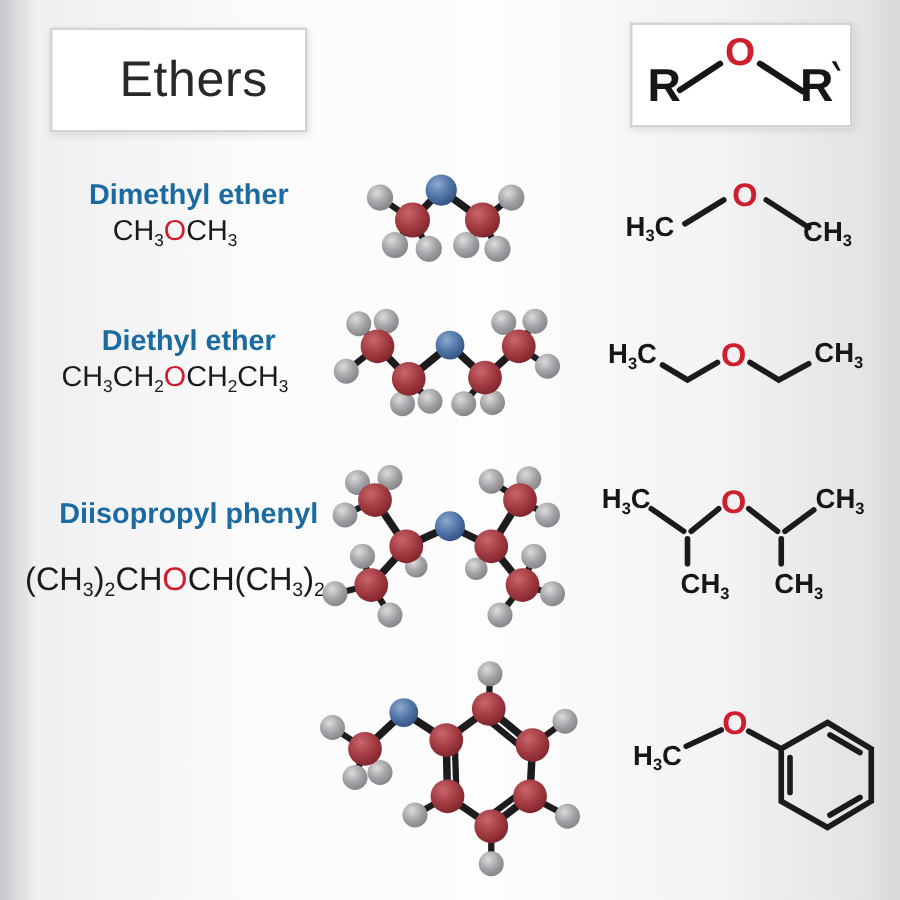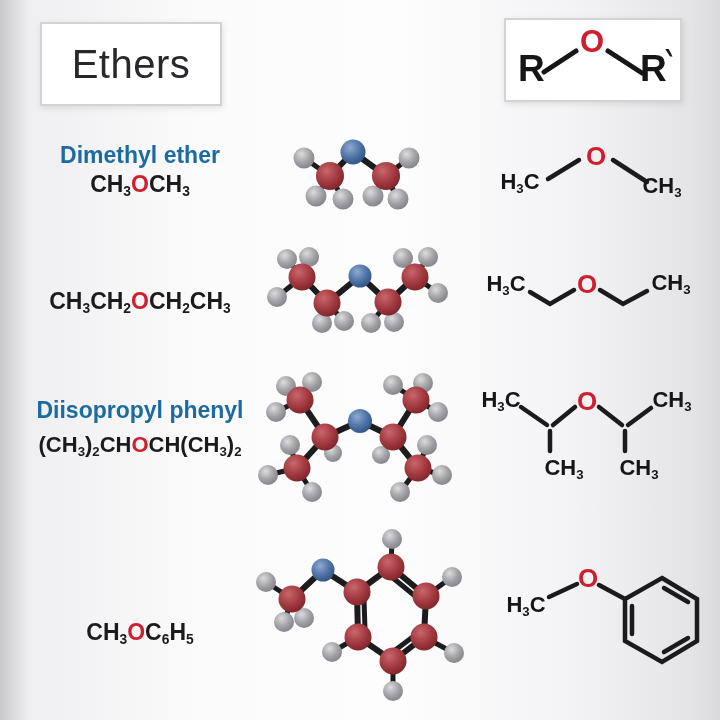--- a/index.html
+++ b/index.html
@@ -3,29 +3,29 @@
 <meta charset="utf-8">
 <style>
   html,body{margin:0;padding:0;}
   #canvas{
     position:relative;width:720px;height:720px;overflow:hidden;
     background:linear-gradient(90deg,#c9c9cd 0%,#efeff1 4%,#fbfbfc 28%,#fdfdfe 55%,#f3f3f5 80%,#e4e4e7 96%,#d9d9dc 100%);
     font-family:"Liberation Sans",sans-serif;
   }
   .box{position:absolute;background:#ffffff;border:2px solid #d3d3d6;box-shadow:1px 2px 6px rgba(40,40,50,.12);}
   #title-box{left:40px;top:22px;width:178px;height:80px;display:flex;align-items:center;justify-content:center;
-    font-size:40px;color:#28282c;font-weight:500;letter-spacing:.5px;}
+    font-size:40px;color:#28282c;font-weight:500;letter-spacing:.5px;padding-left:24px;}
   #general-box{left:504px;top:18px;width:174px;height:80px;}
   .gf-label{position:absolute;font-weight:700;color:#161618;line-height:1;}
   #gf-r{left:12px;top:30px;font-size:37px;}
   #gf-o{left:74px;top:6px;font-size:31px;color:#cf1f2f;}
   #gf-rp{left:134px;top:30px;font-size:37px;}
   #gf-rp .prime{font-size:26px;position:relative;top:-13px;left:0px;}
-  .row-name{position:absolute;left:0;width:280px;text-align:center;font-size:23px;font-weight:600;color:#1c6ba0;}
-  .row-formula{position:absolute;left:0;width:280px;text-align:center;font-size:23px;font-weight:700;color:#1b1b1d;white-space:nowrap;}
+  .row-name{position:absolute;left:11px;width:280px;text-align:center;font-size:23px;font-weight:600;color:#1c6ba0;}
+  .row-formula{position:absolute;left:0;width:280px;text-align:center;font-size:23px;font-weight:400;color:#1b1b1d;white-space:nowrap;}
   .row-formula sub,.lbl sub{font-size:60%;vertical-align:-0.32em;font-weight:inherit;}
   .red{color:#cf1f2f;}
   .model,.sk{position:absolute;}
   .b{stroke:#1c1c1e;stroke-width:6;stroke-linecap:round;}
   .bh{stroke:#1c1c1e;stroke-width:5;stroke-linecap:round;}
   .skl{stroke:#1b1b1d;stroke-width:4.5;stroke-linecap:round;fill:none;}
   .lbl{position:absolute;transform:translate(-50%,-50%);font-size:22px;font-weight:700;color:#161618;white-space:nowrap;line-height:1;}
   .lbl.o{font-size:26px;}
 </style>
 </head>
@@ -63,26 +63,26 @@
       <line x1="102" y1="31" x2="136" y2="53" stroke="#161618" stroke-width="5" stroke-linecap="round"></line>
     </svg>
     <span class="gf-label" id="gf-r">R</span>
     <span class="gf-label" id="gf-o">O</span>
     <span class="gf-label" id="gf-rp"><span>R</span><span class="prime">‵</span></span>
   </div>
 
   <div class="row-name" style="top:142px">Dimethyl ether</div>
   <div class="row-formula" style="top:171px"><span>CH</span><sub>3</sub><span class="red">O</span><span>CH</span><sub>3</sub></div>
 
+  <div class="row-name" style="top:259px">Diethyl ether</div>
   <div class="row-formula" style="top:288px"><span>CH</span><sub>3</sub><span>CH</span><sub>2</sub><span class="red">O</span><span>CH</span><sub>2</sub><span>CH</span><sub>3</sub></div>
 
   <div class="row-name" style="top:397px">Diisopropyl phenyl</div>
-  <div class="row-formula" style="top:432px;font-size:22px"><span>(CH</span><sub>3</sub><span>)</span><sub>2</sub><span>CH</span><span class="red">O</span><span>CH(CH</span><sub>3</sub><span>)</span><sub>2</sub></div>
-
-  <div class="row-formula" style="top:619px"><span>CH</span><sub>3</sub><span class="red">O</span><span>C</span><sub>6</sub><span>H</span><sub>5</sub></div>
+  <div class="row-formula" style="top:448px;font-size:26px"><span>(CH</span><sub>3</sub><span>)</span><sub>2</sub><span>CH</span><span class="red">O</span><span>CH(CH</span><sub>3</sub><span>)</span><sub>2</sub></div>
+
 
   <svg class="model" style="left:278px;top:128px" width="184" height="94" viewBox="278 128 184 94">
     <g>
       <line class="b" x1="353" y1="152" x2="330" y2="176"></line>
         <line class="b" x1="353" y1="152" x2="386" y2="176"></line>
       <line class="bh" x1="330" y1="176" x2="304" y2="158"></line>
         <line class="bh" x1="330" y1="176" x2="316" y2="196"></line>
         <line class="bh" x1="330" y1="176" x2="343" y2="199"></line>
       <line class="bh" x1="386" y1="176" x2="409" y2="158"></line>
         <line class="bh" x1="386" y1="176" x2="373" y2="196"></line>

